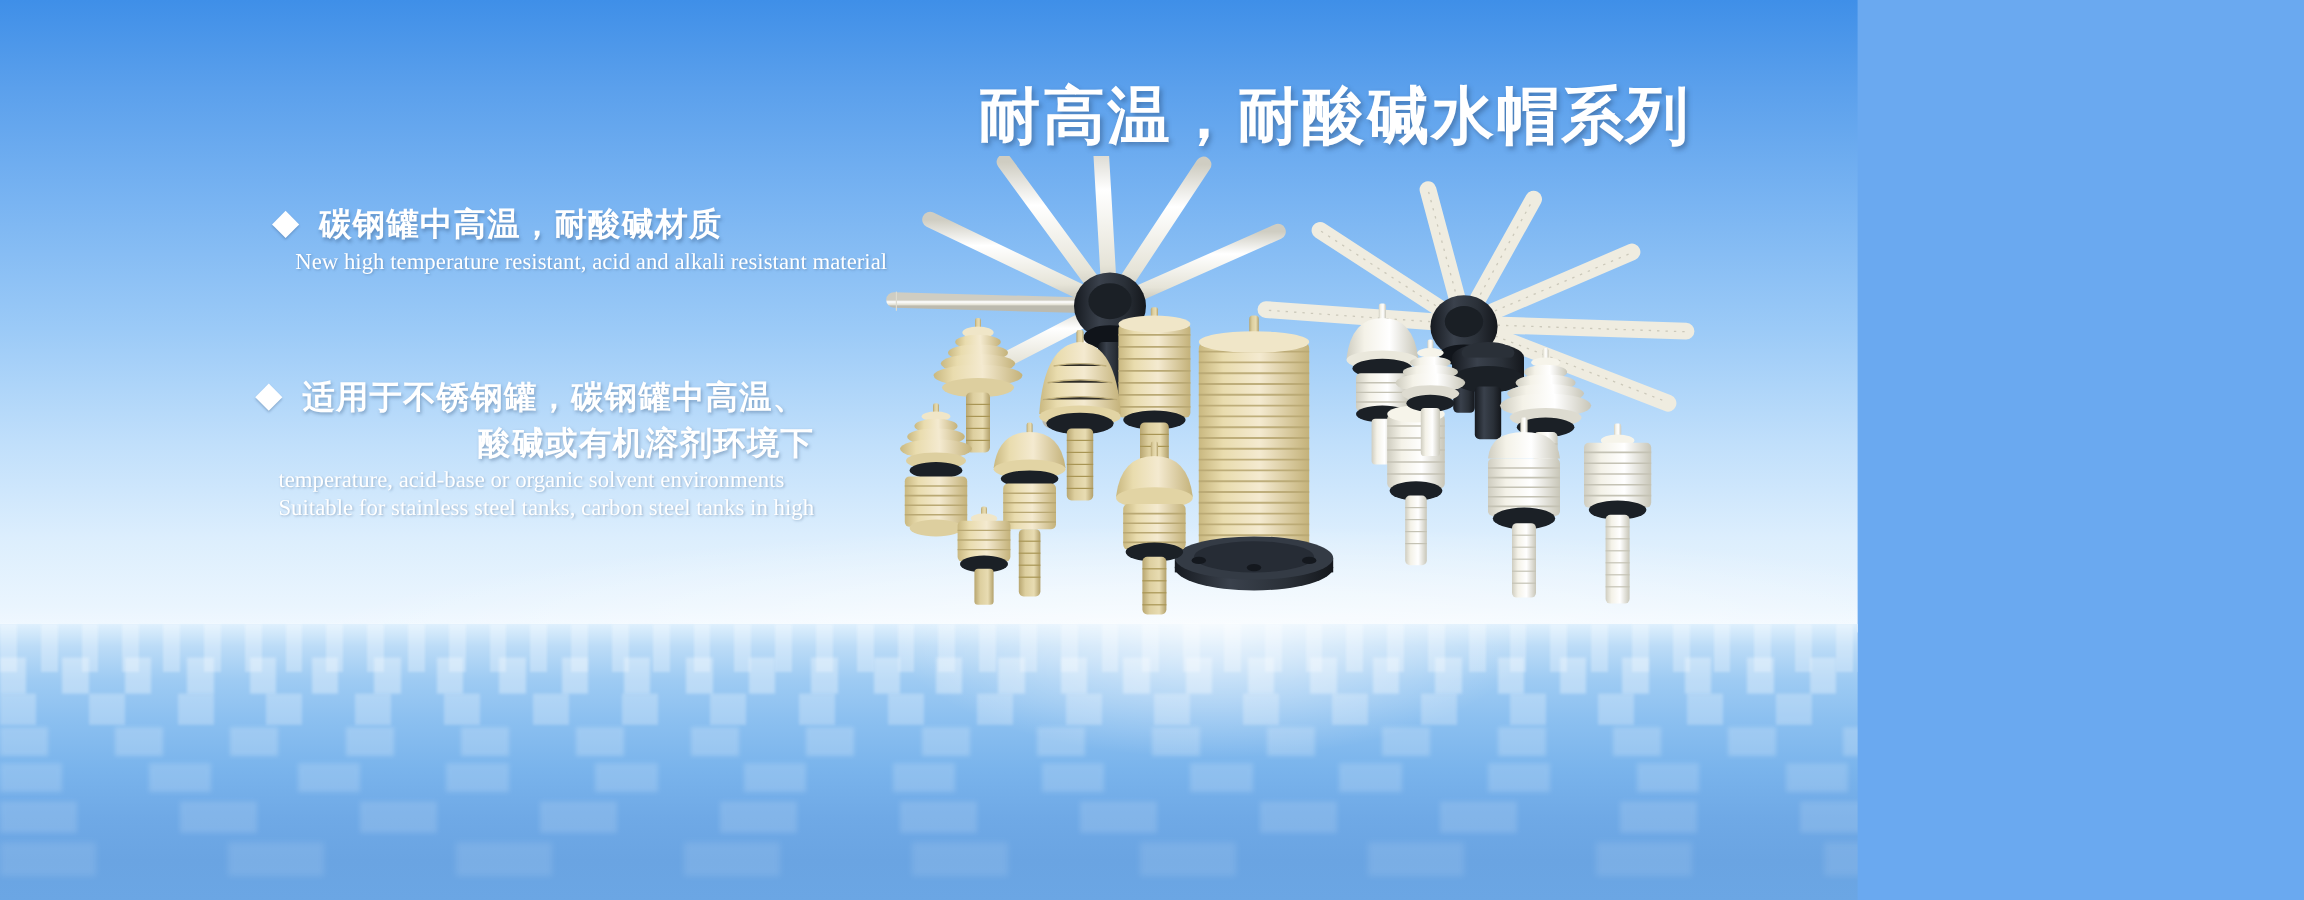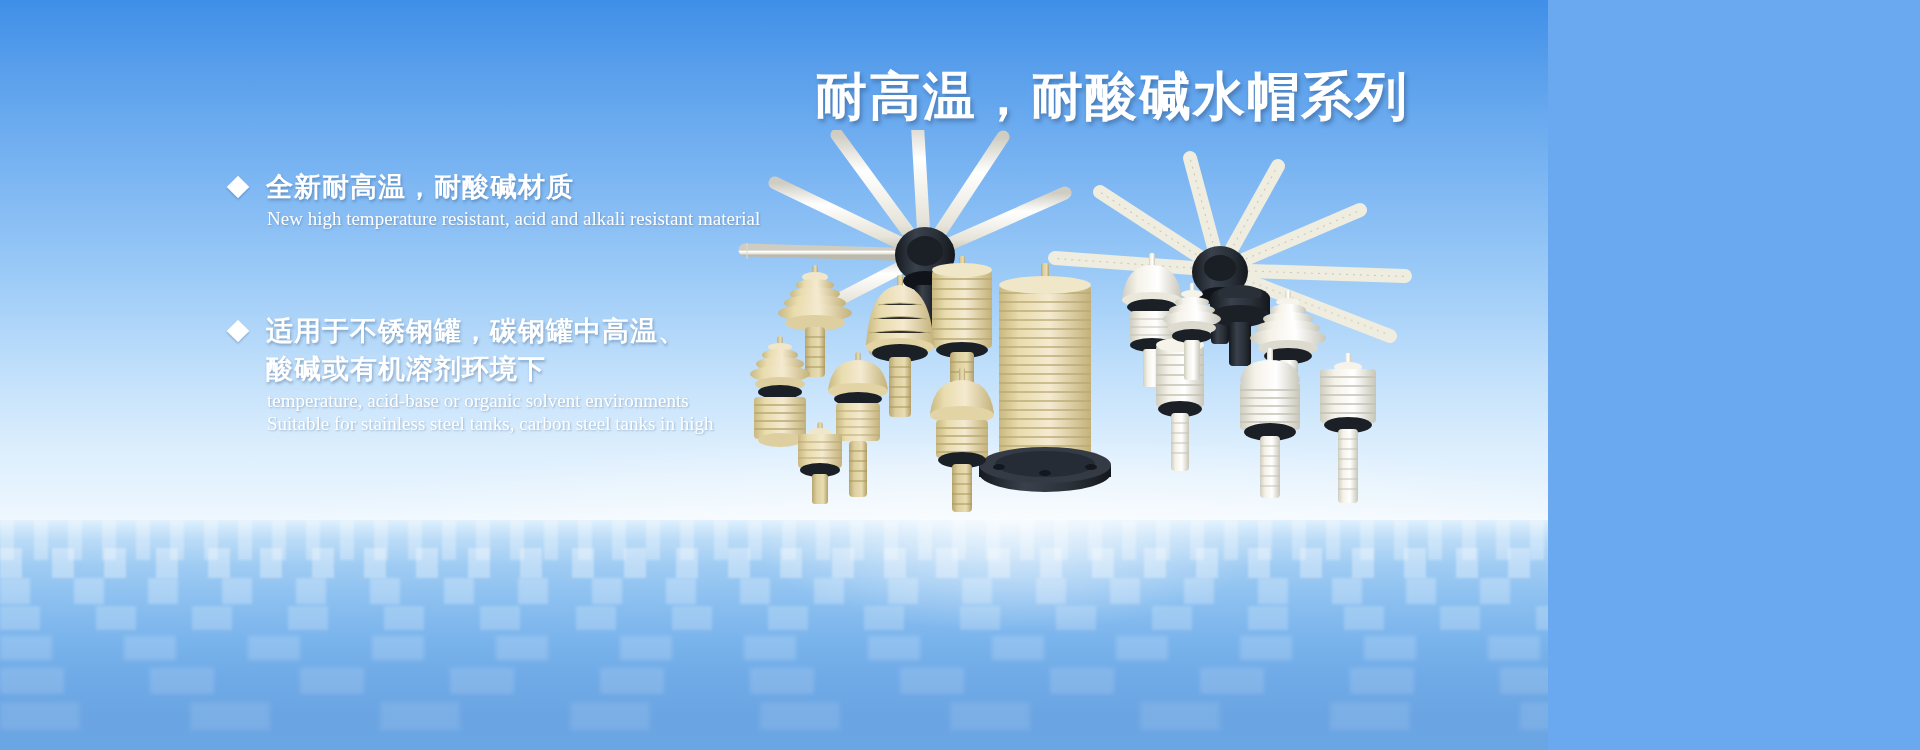--- a/index.html
+++ b/index.html
@@ -115,21 +115,21 @@
     position:absolute; left:815px; top:62px;
     font-family:"Liberation Sans","DejaVu Sans", sans-serif;
     font-size:52px; font-weight:bold; color:#ffffff;
     letter-spacing:2px;
     text-shadow:2px 3px 4px rgba(40,70,110,.45);
     white-space:nowrap;
   }
 
   .bullet-block { position:absolute; }
   .b1 { left:230px; top:168px; }
-  .b2 { left:230px; top:312px; }
+  .b2 { left:216px; top:312px; }
 
   .bullet-row { display:flex; align-items:flex-start; }
   .diamond {
     width:16px; height:16px;
     background:#ffffff;
     transform:rotate(45deg);
     margin-top:11px; margin-right:20px;
     flex:0 0 auto;
     box-shadow:1px 1px 2px rgba(40,70,110,.3);
   }
@@ -139,22 +139,22 @@
     line-height:38px; letter-spacing:1px;
     text-shadow:1px 2px 3px rgba(40,70,110,.38);
     white-space:nowrap;
   }
   .en-line {
     font-family:"Liberation Serif","DejaVu Serif", serif;
     font-size:19px; color:#ffffff; line-height:23px;
     text-shadow:1px 1px 2px rgba(40,70,110,.33);
     white-space:nowrap;
   }
-  .en-wrap { margin-left:37px; margin-top:1px; }
-  .cn-indent { margin-left:36px; }
+  .en-wrap { margin-left:16px; margin-top:1px; }
+  .cn-indent { margin-left:36px;text-align:right; }
 
   
   #product-photo {
     position:absolute; left:700px; top:130px; width:800px; height:420px;
   }
   #product-photo svg { display:block; }
 </style>
 </head>
 <body>
 
@@ -171,21 +171,21 @@
   <div class="ripple r5"></div>
   <div class="ripple r6"></div>
   <div class="ripple r7"></div>
   <div class="sun-reflection"></div>
 
   <div class="headline">耐高温，耐酸碱水帽系列</div>
 
   <div class="bullet-block b1">
     <div class="bullet-row">
       <span class="diamond"></span>
-      <span class="cn-line">全新耐高温，耐酸碱材质</span>
+      <span class="cn-line">碳钢罐中高温，耐酸碱材质</span>
     </div>
     <div class="en-wrap">
       <div class="en-line">New high temperature resistant, acid and alkali resistant material</div>
     </div>
   </div>
 
   <div class="bullet-block b2">
     <div class="bullet-row">
       <span class="diamond"></span>
       <span class="cn-line">适用于不锈钢罐，碳钢罐中高温、</span>

